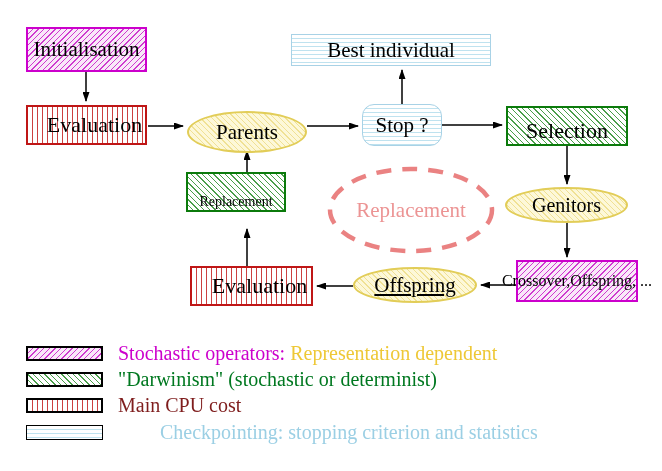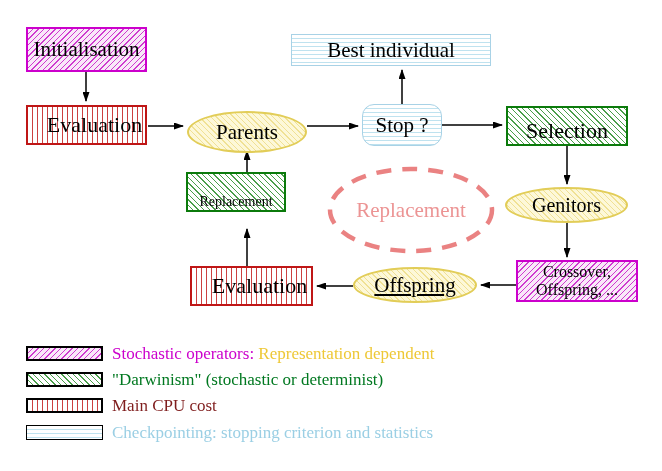--- a/index.html
+++ b/index.html
@@ -21,35 +21,35 @@
   .lines-cyan{border:1.5px solid #a8d2e6;background:repeating-linear-gradient(180deg,#ffffff 0 3px,#bfe2ef 3px 4px);}
   .hatch-yellow{border-color:#e2cd58;background:repeating-linear-gradient(45deg,#fdf8d9 0 3px,#f0e194 3px 4px);}
   
   #n-initialisation{left:26px;top:27px;width:121px;height:45px;font-size:21px;}
   #n-evaluation-top{left:26px;top:105px;width:121px;height:40px;font-size:22px;}
   #n-parents{left:187px;top:111px;width:120px;height:42px;font-size:21px;}
   #n-best-individual{left:291px;top:34px;width:200px;height:32px;font-size:21px;text-align:right;}
   #n-stop{left:362px;top:104px;width:80px;height:42px;font-size:21px;border-radius:12px;}
   #n-selection{left:506px;top:106px;width:122px;height:40px;font-size:22px;}
   #n-genitors{left:505px;top:187px;width:123px;height:36px;font-size:20px;}
-  #n-crossover{left:516px;top:260px;width:122px;height:42px;font-size:16px;flex-direction:column;line-height:18px;}
+  #n-crossover{left:516px;top:260px;width:122px;height:42px;font-size:16px;flex-direction:row;line-height:18px;}
   #n-offspring{left:353px;top:267px;width:124px;height:36px;font-size:21px;text-decoration:underline;}
   #n-evaluation-bottom{left:190px;top:266px;width:123px;height:40px;font-size:22px;}
   #n-replacement{left:186px;top:172px;width:100px;height:40px;font-size:14px;}
   #n-generation{
     position:absolute;left:328px;top:168px;width:166px;height:84px;
     display:flex;align-items:center;justify-content:center;
     color:#ec9494;font-size:21px;
   }
   
   .legend-row{position:absolute;left:26px;display:flex;align-items:center;height:17px;}
   .swatch{width:77px;height:15px;box-sizing:border-box;border:2px solid;flex:0 0 auto;}
   .swatch.cyan{border-width:1.5px;}
-  .legend-text{margin-left:9px;font-size:17px;white-space:nowrap;}
-  #lg-1{top:345px;} #lg-2{top:371px;} #lg-3{top:397px;} #lg-4{top:424px;}
+  .legend-text{margin-left:15px;font-size:20px;white-space:nowrap;}
+  #lg-1{top:345px;} #lg-2{top:371px;} #lg-3{top:397px;} #lg-4{top:424px;gap:42px;}
   .c-magenta{color:#cc00cc;}
   .c-gold{color:#eec836;}
   .c-green{color:#007820;}
   .c-red{color:#7f1d1d;}
   .c-cyan{color:#9bcfe4;}
 </style>
 </head>
 <body>
 
 <div id="canvas">

